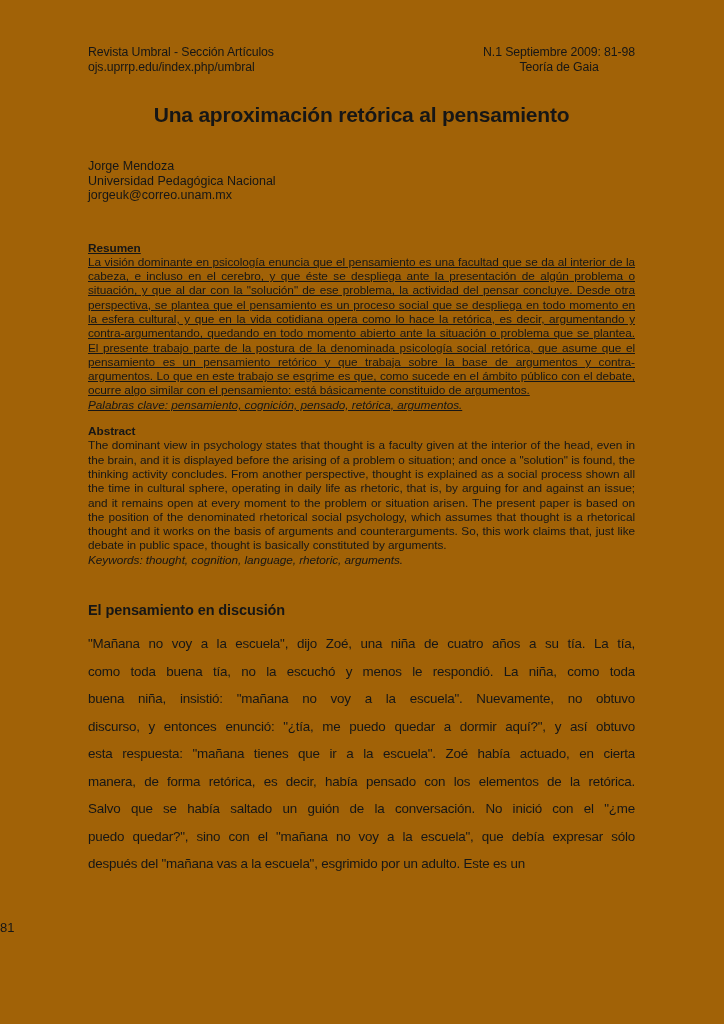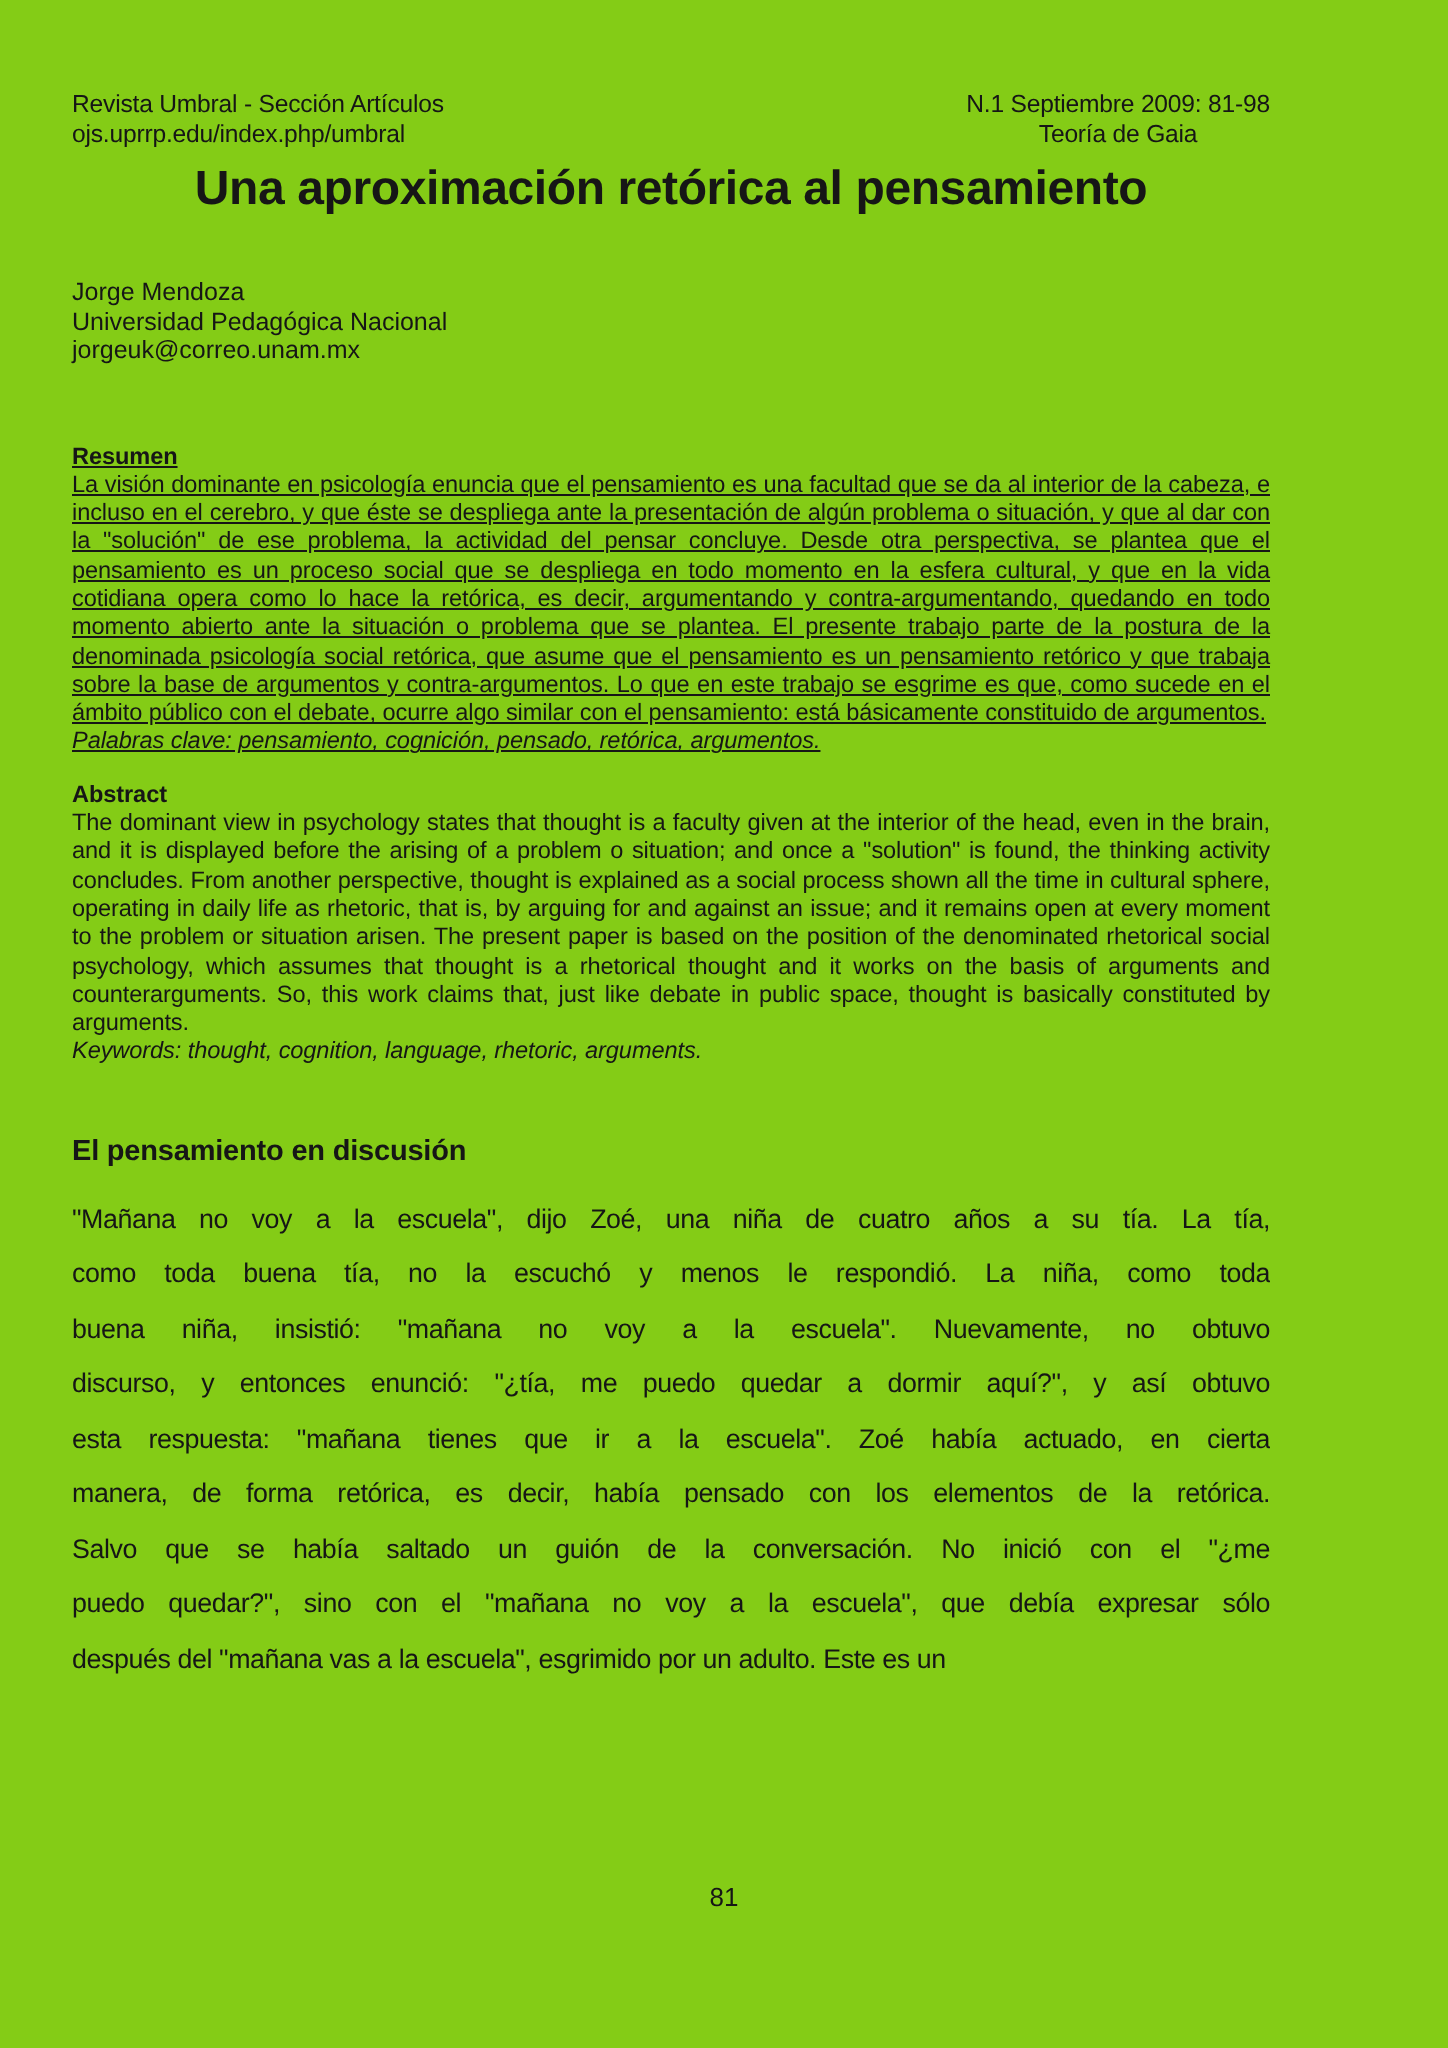--- a/index.html
+++ b/index.html
@@ -12,39 +12,39 @@
     height: 1024px;
     position: relative;
     font-family: "Liberation Sans", "DejaVu Sans", sans-serif;
     color: #161616;
     overflow: hidden;
   }
   .sheet {
     box-sizing: border-box;
     width: 724px;
     height: 1024px;
-    padding: 45px 89px 0 36px;
-    background: #84cc16;
+    padding: 45px 89px 0 88px;
+    background: #a16207;
     position: relative;
   }
   
   .header {
     display: flex;
     justify-content: space-between;
     font-size: 12.3px;
     line-height: 14.5px;
     letter-spacing: -0.1px;
   }
   .header-right { text-align: center; }
 
   
   .title {
-    margin: 10px 0 0 0;
+    margin: 30px 0 0 0;
     text-align: center;
-    font-size: 24px;
+    font-size: 21px;
     line-height: 22px;
     font-weight: bold;
     letter-spacing: -0.2px;
   }
 
   
   .author {
     margin-top: 33px;
     font-size: 12.5px;
     line-height: 14.5px;
@@ -83,24 +83,24 @@
     white-space: nowrap;
     overflow: hidden;
   }
   .bodyline.last {
     text-align-last: left;
   }
 
   
   .pagenum {
     position: absolute;
-    top: 941px;
+    top: 920px;
     left: 0;
     width: 724px;
-    text-align: center;
+    text-align: left;
     font-size: 13px;
   }
 </style>
 </head>
 <body>
 
 <div class="sheet">
 
   <div class="header">
     <div class="header-left">

